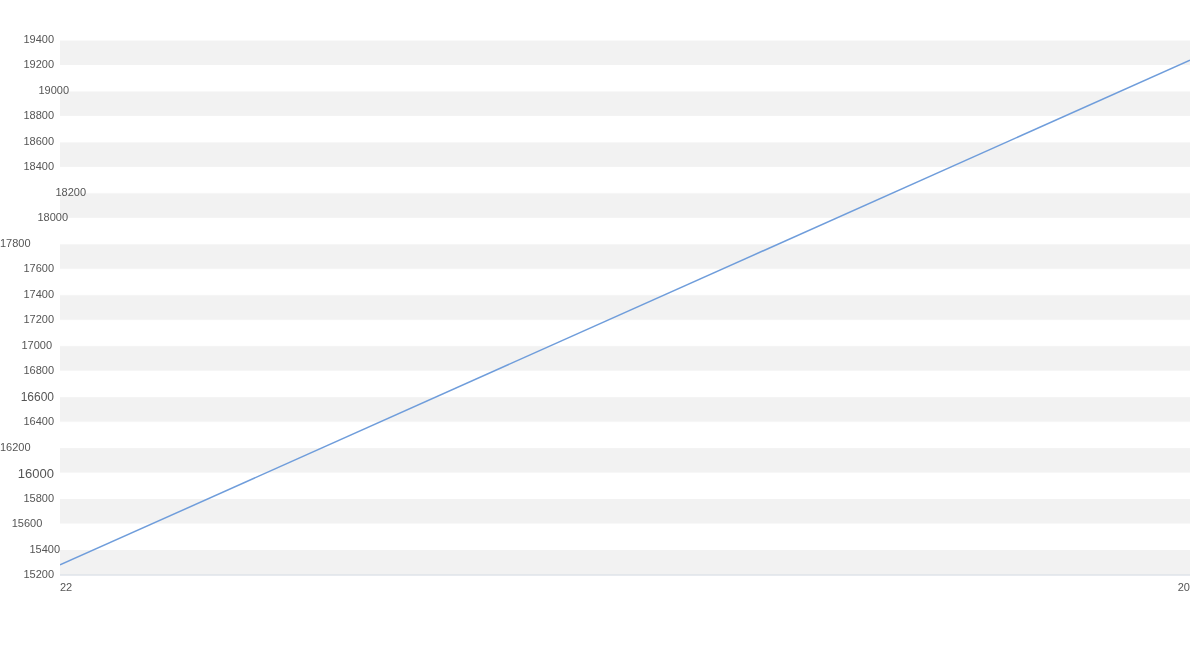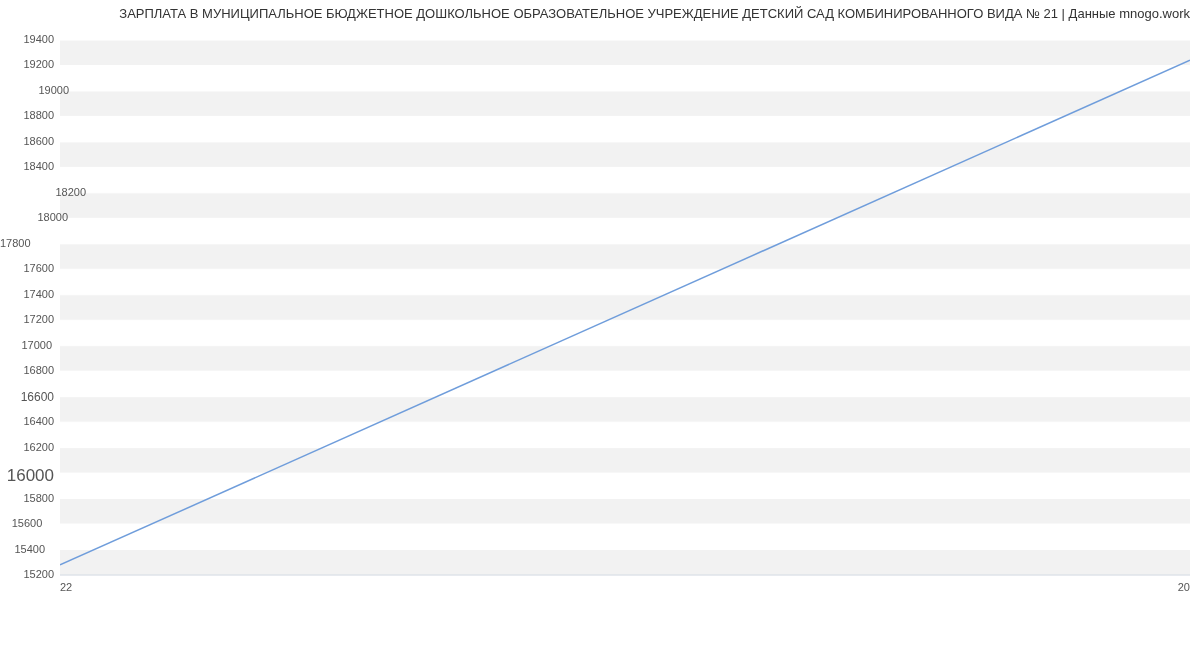--- a/index.html
+++ b/index.html
@@ -59,21 +59,20 @@
     font-size: 11px;
     fill: #555;
     font-family: Verdana, Geneva, sans-serif;
   }
   .xtick { text-anchor: middle; }
 </style>
 </head>
 <body>
 
 <div class="chart-wrap">
-  <div class="title">ЗАРПЛАТА В МУНИЦИПАЛЬНОЕ БЮДЖЕТНОЕ ДОШКОЛЬНОЕ ОБРАЗОВАТЕЛЬНОЕ УЧРЕЖДЕНИЕ ДЕТСКИЙ САД КОМБИНИРОВАННОГО ВИДА № 21 | Данные mnogo.work</div>
   <div class="plot">
     <svg id="chart-svg" viewBox="0 0 1130 555" preserveAspectRatio="none">
         <rect x="0" y="509.5238095238095" width="1130" height="25.47619047619048" class="grid-band"></rect>
         <rect x="0" y="458.57142857142856" width="1130" height="25.47619047619048" class="grid-band"></rect>
         <rect x="0" y="407.6190476190476" width="1130" height="25.47619047619048" class="grid-band"></rect>
         <rect x="0" y="356.6666666666667" width="1130" height="25.476190476190425" class="grid-band"></rect>
         <rect x="0" y="305.7142857142857" width="1130" height="25.47619047619048" class="grid-band"></rect>
         <rect x="0" y="254.76190476190476" width="1130" height="25.47619047619048" class="grid-band"></rect>
         <rect x="0" y="203.8095238095238" width="1130" height="25.47619047619048" class="grid-band"></rect>
         <rect x="0" y="152.85714285714283" width="1130" height="25.47619047619054" class="grid-band"></rect>
@@ -102,25 +101,25 @@
         <line x1="0" x2="1130" y1="50.95238095238096" y2="50.95238095238096" class="grid-line"></line>
         <line x1="0" x2="1130" y1="25.47619047619048" y2="25.47619047619048" class="grid-line"></line>
         <line x1="0" x2="1130" y1="0" y2="0" class="grid-line"></line>
         <line x1="0" x2="1130" y1="535" y2="535" class="axis-line"></line>
         <path d="M0 524.9369047619048 L1130 20.12619047619046 " class="series-line"></path>
         <text x="0" y="551" class="xtick" text-anchor="start">2022</text>
         <text x="1130" y="551" class="xtick" text-anchor="end">2023</text>
       </svg>
   </div>
 <div style="position: absolute; left: 0px; text-align: right; top: 568px; font-size: 11px; color: rgb(85, 85, 85); padding-right: 0px; width: 54px;">15200</div>
-    <div style="position: absolute; left: 0px; text-align: right; top: 542.524px; font-size: 11px; color: rgb(85, 85, 85); padding-right: 0px; width: 45px;">15400</div>
+    <div style="position: absolute; left: 0px; text-align: right; top: 542.524px; font-size: 11px; color: rgb(85, 85, 85); padding-right: 0px; width: 60px;">15400</div>
     <div style="position: absolute; left: 0px; text-align: center; top: 517.048px; font-size: 11px; color: rgb(85, 85, 85); padding-right: 0px; width: 54px;">15600</div>
     <div style="position: absolute; left: 0px; text-align: right; top: 491.571px; font-size: 11px; color: rgb(85, 85, 85); padding-right: 0px; width: 54px;">15800</div>
-    <div style="position: absolute; left: 0px; text-align: right; top: 466.095px; font-size: 17px; color: rgb(85, 85, 85); padding-right: 0px; width: 54px;">16000</div>
-    <div style="position: absolute; left: 0px; text-align: right; top: 440.619px; font-size: 11px; color: rgb(85, 85, 85); padding-right: 0px; width: 54px;">16200</div>
+    <div style="position: absolute; left: 0px; text-align: right; top: 466.095px; font-size: 13px; color: rgb(85, 85, 85); padding-right: 0px; width: 54px;">16000</div>
+    <div style="position: absolute; left: 0px; text-align: left; top: 440.619px; font-size: 11px; color: rgb(85, 85, 85); padding-right: 0px; width: 54px;">16200</div>
     <div style="position: absolute; left: 0px; text-align: right; top: 415.143px; font-size: 11px; color: rgb(85, 85, 85); padding-right: 0px; width: 54px;">16400</div>
     <div style="position: absolute; left: 0px; text-align: right; top: 389.667px; font-size: 12px; color: rgb(85, 85, 85); padding-right: 0px; width: 54px;">16600</div>
     <div style="position: absolute; left: 0px; text-align: right; top: 364.19px; font-size: 11px; color: rgb(85, 85, 85); padding-right: 0px; width: 54px;">16800</div>
     <div style="position: absolute; left: 0px; text-align: right; top: 338.714px; font-size: 11px; color: rgb(85, 85, 85); padding-right: 0px; width: 52px;">17000</div>
     <div style="position: absolute; left: 0px; text-align: right; top: 313.238px; font-size: 11px; color: rgb(85, 85, 85); padding-right: 0px; width: 54px;">17200</div>
     <div style="position: absolute; left: 0px; text-align: right; top: 287.762px; font-size: 11px; color: rgb(85, 85, 85); padding-right: 0px; width: 54px;">17400</div>
     <div style="position: absolute; left: 0px; text-align: right; top: 262.286px; font-size: 11px; color: rgb(85, 85, 85); padding-right: 0px; width: 54px;">17600</div>
     <div style="position: absolute; left: 0px; text-align: left; top: 236.81px; font-size: 11px; color: rgb(85, 85, 85); padding-right: 0px; width: 54px;">17800</div>
     <div style="position: absolute; left: 0px; text-align: right; top: 211.333px; font-size: 11px; color: rgb(85, 85, 85); padding-right: 0px; width: 68px;">18000</div>
     <div style="position: absolute; left: 0px; text-align: right; top: 185.857px; font-size: 11px; color: rgb(85, 85, 85); padding-right: 0px; width: 54px; margin-left: 32px;">18200</div>

